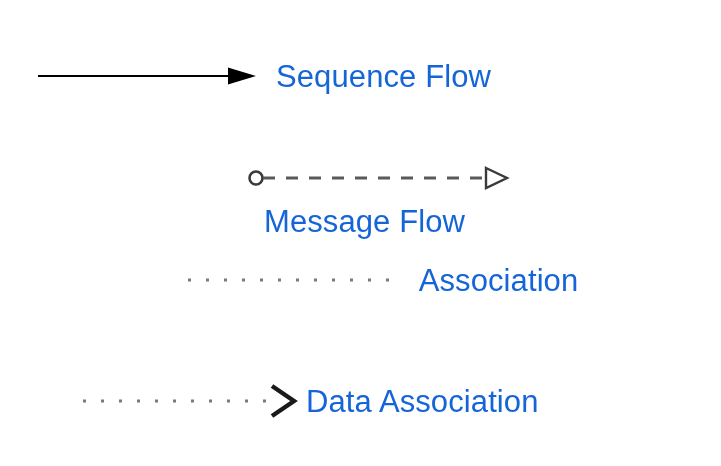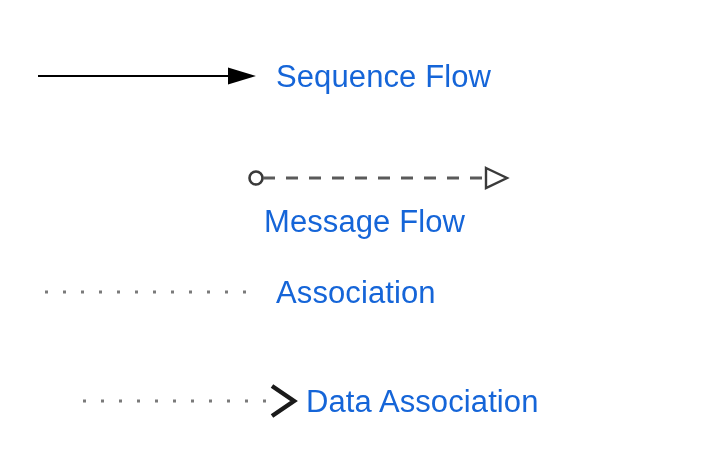--- a/index.html
+++ b/index.html
@@ -25,21 +25,21 @@
     position: absolute;
     left: 0;
     width: 721px;
     height: 56px;
     display: flex;
     flex-direction: row;
     align-items: center;
   }
   #row-sequence-flow { top: 48px; }
   #row-message-flow  { top: 150px; flex-direction: column; }
-  #row-association   { top: 264px; }
+  #row-association   { top: 252px; justify-content: center; }
   #row-data-association { top: 373px; padding-left: 40px; }
 
   .glyph {
     position: relative;
     height: 56px;
     flex: 0 0 auto;
   }
   .glyph svg {
     display: block;
   }

